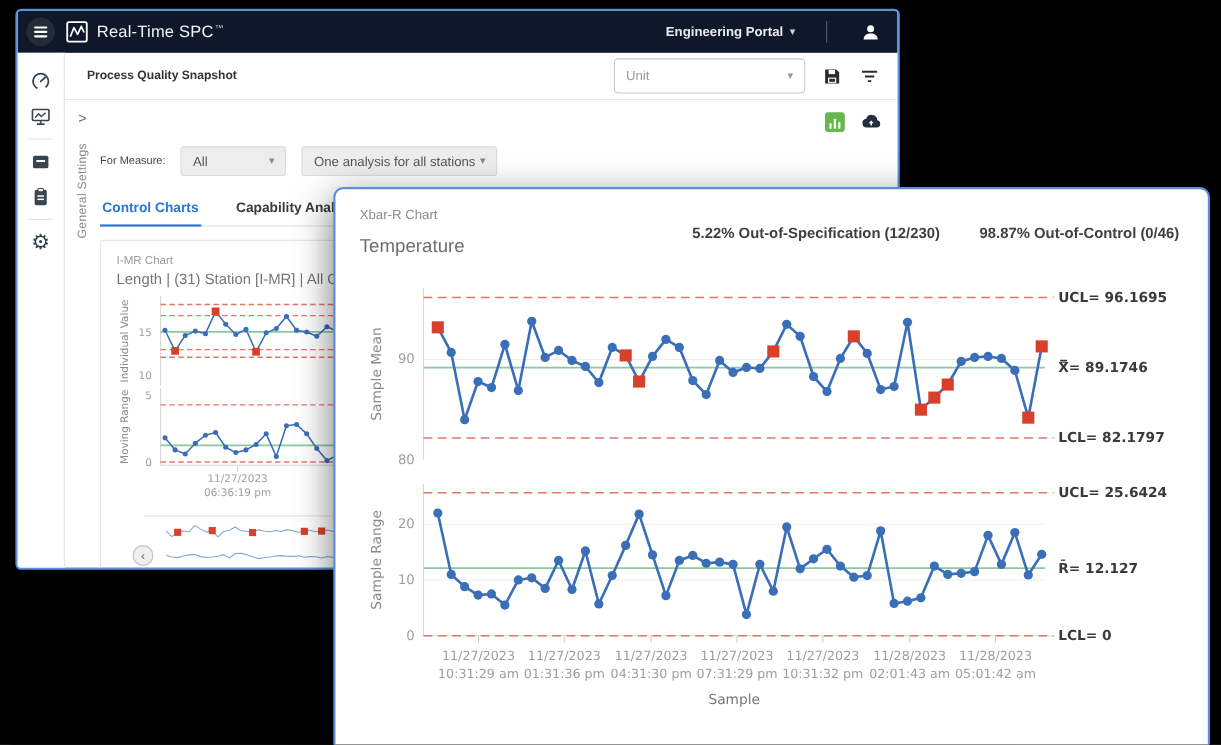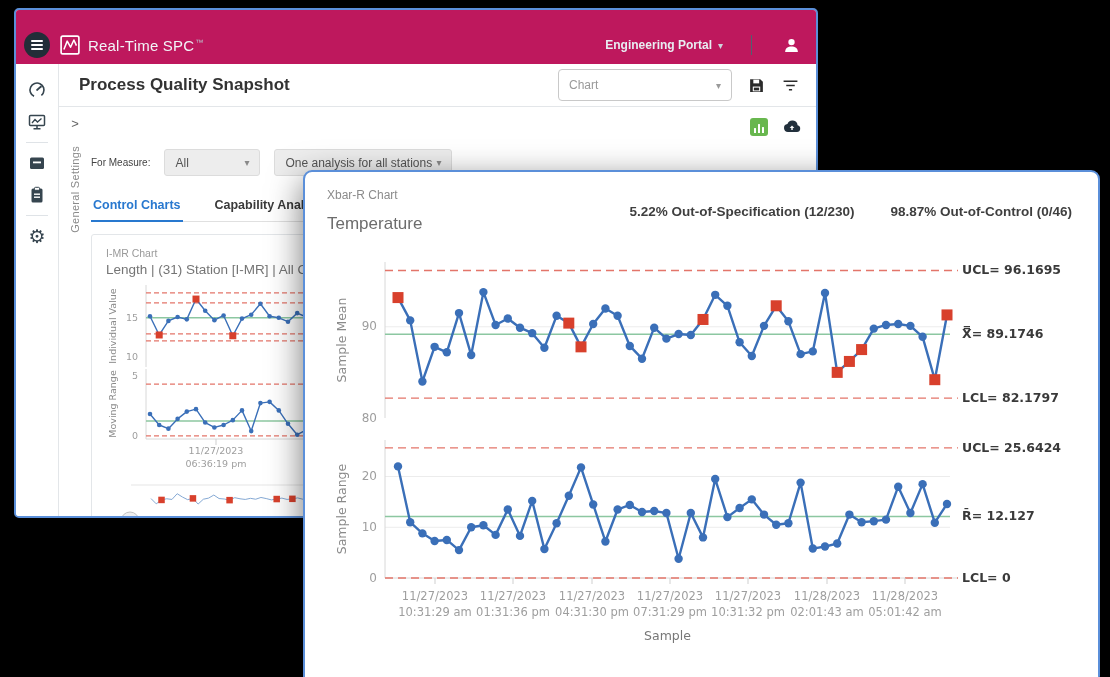--- a/index.html
+++ b/index.html
@@ -3,40 +3,40 @@
 <meta charset="utf-8">
 <style>
   html,body{margin:0;padding:0;background:#000;}
   body{font-family:"Liberation Sans","DejaVu Sans",sans-serif;-webkit-font-smoothing:antialiased;}
   .stage{position:relative;width:1110px;height:677px;background:#000;border-radius:12px;overflow:hidden;}
   .window{position:absolute;background:#fff;border:2px solid #5b8fd9;box-sizing:border-box;}
   .bg-window{left:14px;top:8px;width:804px;height:510px;border-radius:5px;z-index:1;overflow:hidden;}
   .fg-window{left:303px;top:170px;width:797px;height:585px;border-radius:9px;z-index:2;box-shadow:0 10px 34px rgba(0,0,0,.55);overflow:hidden;}
 
   
-  .navbar{height:38px;background:#be185d;display:flex;align-items:center;padding:16px 14px 0 8px;}
+  .navbar{height:38px;background:#0f172a;display:flex;align-items:center;padding:0 14px 0 8px;}
   .menu-btn{width:26px;height:26px;border-radius:50%;background:#222d38;display:flex;flex-direction:column;justify-content:center;align-items:center;gap:2.5px;cursor:pointer;flex:0 0 auto;}
   .menu-btn span{display:block;width:12px;height:1.8px;background:#fff;border-radius:1px;}
   .logo-box{margin-left:10px;flex:0 0 auto;display:flex;align-items:center;}
   .app-title{color:#f2f5f8;font-size:15px;margin-left:8px;letter-spacing:.2px;}
   .tm{color:#b9c2cc;font-size:8px;vertical-align:super;margin-left:1px;}
   .nav-right{margin-left:auto;display:flex;align-items:center;gap:28px;}
   .portal{color:#e8edf2;font-size:12px;font-weight:600;display:flex;align-items:center;gap:6px;cursor:pointer;}
   .portal .chev{color:#cdd5dd;font-size:10px;}
   .nav-divider{width:1px;height:20px;background:#50606f;}
   
   .body-row{display:flex;height:470px;}
   .sidebar{width:42px;border-right:1px solid #e3e6e9;display:flex;flex-direction:column;align-items:center;padding-top:10px;background:#fff;flex:0 0 auto;}
   .side-icon{width:22px;height:22px;margin:5px 0;display:flex;align-items:center;justify-content:center;color:#36454f;cursor:pointer;}
   .side-divider{width:22px;height:1px;background:#dfe3e7;margin:4px 0;}
   .gear-glyph{font-family:"DejaVu Sans",sans-serif;font-size:19px;line-height:1;color:#36454f;}
   
   .content{flex:1;display:flex;flex-direction:column;min-width:0;}
   .page-header{height:42px;border-bottom:1px solid #e3e6e9;display:flex;align-items:center;padding:0 16px 0 20px;}
-  .page-title{font-size:17px;font-weight:600;color:#333;}
+  .page-title{font-size:11px;font-weight:600;color:#333;}
   .header-controls{margin-left:auto;display:flex;align-items:center;gap:14px;}
   .select-box{width:152px;height:30px;border:1px solid #c9c9c9;border-radius:4px;display:flex;align-items:center;justify-content:space-between;padding:0 10px;font-size:12px;color:#999;cursor:pointer;background:#fff;}
   .select-box .chev{color:#9a9a9a;font-size:10px;}
   .icon-btn{width:20px;height:20px;display:flex;align-items:center;justify-content:center;cursor:pointer;color:#2b2b2b;}
   .content-row{display:flex;flex:1;min-height:0;}
   .rail{width:32px;display:flex;flex-direction:column;align-items:center;padding-top:10px;flex:0 0 auto;}
   .rail-chevron{color:#666;font-size:13px;cursor:pointer;line-height:1;}
   .rail-label{margin-top:16px;writing-mode:vertical-rl;transform:rotate(180deg);font-size:11px;color:#8a8a8a;letter-spacing:.3px;}
   .main{flex:1;padding:10px 14px 0 0;min-width:0;}
   .section-row{display:flex;align-items:center;}
@@ -134,21 +134,21 @@
         <div class="side-icon">
             <span class="gear-glyph">⚙</span>
           </div>
       </div>
 
       <div class="content">
         <div class="page-header">
           <div class="page-title">Process Quality Snapshot</div>
           <div class="header-controls">
             <div class="select-box">
-              <span>Chart</span>
+              <span>Unit</span>
               <span class="chev">▾</span>
             </div>
             <div class="icon-btn">
               <svg width="17" height="17" viewBox="0 0 16 16">
                   <path d="M2 2h9.5L14 4.5V14H2z" fill="#2b2b2b"></path>
                   <rect x="5" y="2.5" width="5.5" height="3.5" fill="#fff"></rect>
                   <rect x="4.5" y="9" width="7" height="4.5" fill="#fff"></rect>
                   <rect x="5.5" y="10" width="5" height="2.6" fill="#2b2b2b"></rect>
                 </svg>
             </div>

